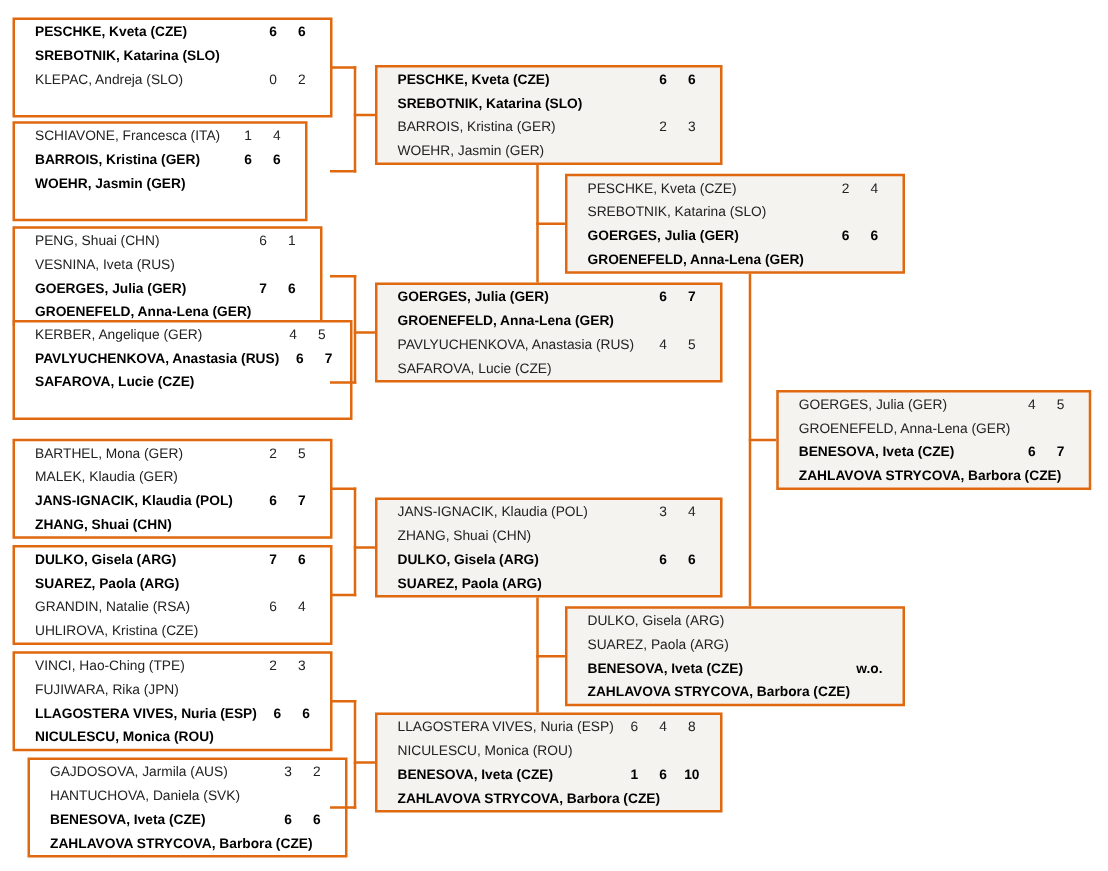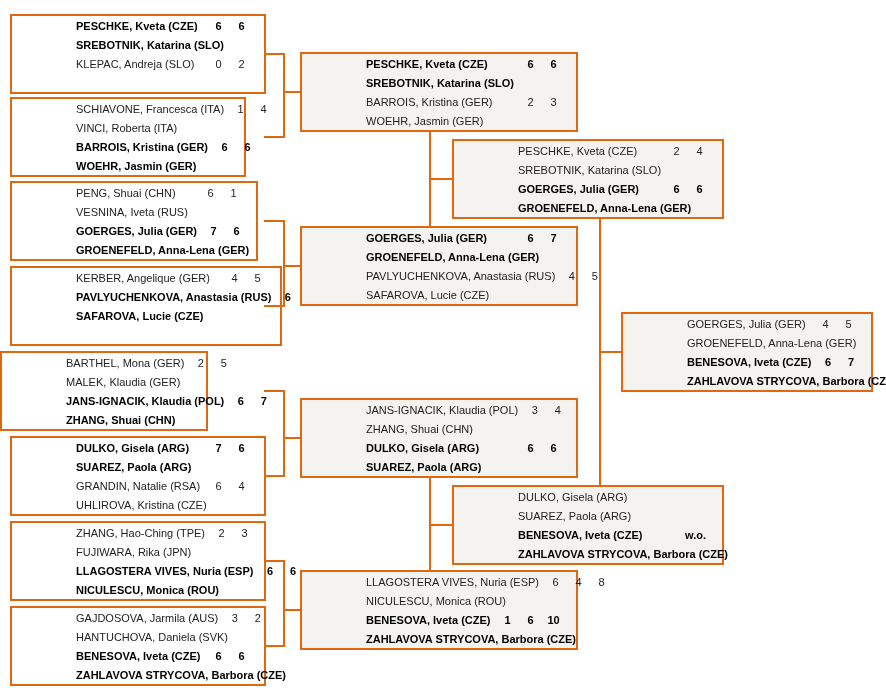--- a/index.html
+++ b/index.html
@@ -6,21 +6,21 @@
   .draw {
     position:relative; width:886px; height:697px;
     font-family:"Liberation Sans", sans-serif;
     font-size:11px; color:#222; background:#fff; overflow:hidden;
   }
   .box {
     position:absolute; height:80px; box-sizing:border-box;
     border:2px solid var(--border,#e0680f); background:#ffffff; padding-top:1px;
   }
   .box.shaded { background:var(--round_box_bg,#f4f3ef); }
-  .row { height:19px; line-height:19px; display:flex; padding-left:16px; white-space:nowrap;margin-left:48px; }
+  .row { height:19px; line-height:19px; display:flex; padding-left:16px; white-space:nowrap; }
   .nm { white-space:nowrap; }
   .scores { margin-left:auto; padding-right:16px; display:flex; }
   .s { display:inline-block; min-width:13px; margin-left:10px; text-align:center; }
   .s:empty { display:none; }
   .team.win .row { font-weight:bold; color:#000; }
   .cline { position:absolute; background:var(--border,#e0680f); }
 </style>
 </head>
 <body>
 
@@ -52,23 +52,20 @@
 
   <div class="box" style="left:10px;top:97px;width:236px">
     <div class="team">
       <div class="row">
           <span class="nm">SCHIAVONE, Francesca (ITA)</span>
           <span class="scores">
             <span class="s">1</span>
             <span class="s">4</span>
           </span>
         </div>
-      <div class="row">
-          <span class="nm">VINCI, Roberta (ITA)</span>
-        </div>
     </div>
     <div class="team win">
       <div class="row">
           <span class="nm">BARROIS, Kristina (GER)</span>
           <span class="scores">
             <span class="s">6</span>
             <span class="s">6</span>
           </span>
         </div>
       <div class="row">
@@ -97,21 +94,21 @@
             <span class="s">7</span>
             <span class="s">6</span>
           </span>
         </div>
       <div class="row">
           <span class="nm">GROENEFELD, Anna-Lena (GER)</span>
         </div>
     </div>
   </div>
 
-  <div class="box" style="left:10px;top:266px;width:272px">
+  <div class="box" style="left:10px;top:256px;width:272px">
     <div class="team">
       <div class="row">
           <span class="nm">KERBER, Angelique (GER)</span>
           <span class="scores">
             <span class="s">4</span>
             <span class="s">5</span>
           </span>
         </div>
     </div>
     <div class="team win">
@@ -121,21 +118,21 @@
             <span class="s">6</span>
             <span class="s">7</span>
           </span>
         </div>
       <div class="row">
           <span class="nm">SAFAROVA, Lucie (CZE)</span>
         </div>
     </div>
   </div>
 
-  <div class="box" style="left:0;top:351px;width:208px">
+  <div class="box" style="left:10px;top:351px;width:256px">
     <div class="team">
       <div class="row">
           <span class="nm">BARTHEL, Mona (GER)</span>
           <span class="scores">
             <span class="s">2</span>
             <span class="s">5</span>
           </span>
         </div>
       <div class="row">
           <span class="nm">MALEK, Klaudia (GER)</span>
@@ -178,21 +175,21 @@
         </div>
       <div class="row">
           <span class="nm">UHLIROVA, Kristina (CZE)</span>
         </div>
     </div>
   </div>
 
   <div class="box" style="left:10px;top:521px;width:256px">
     <div class="team">
       <div class="row">
-          <span class="nm">ZHANG, Hao-Ching (TPE)</span>
+          <span class="nm">VINCI, Hao-Ching (TPE)</span>
           <span class="scores">
             <span class="s">2</span>
             <span class="s">3</span>
           </span>
         </div>
       <div class="row">
           <span class="nm">FUJIWARA, Rika (JPN)</span>
         </div>
     </div>
     <div class="team win">
@@ -202,21 +199,21 @@
             <span class="s">6</span>
             <span class="s">6</span>
           </span>
         </div>
       <div class="row">
           <span class="nm">NICULESCU, Monica (ROU)</span>
         </div>
     </div>
   </div>
 
-  <div class="box" style="left:10px;top:606px;width:256px">
+  <div class="box" style="left:22px;top:606px;width:256px">
     <div class="team">
       <div class="row">
           <span class="nm">GAJDOSOVA, Jarmila (AUS)</span>
           <span class="scores">
             <span class="s">3</span>
             <span class="s">2</span>
           </span>
         </div>
       <div class="row">
           <span class="nm">HANTUCHOVA, Daniela (SVK)</span>

